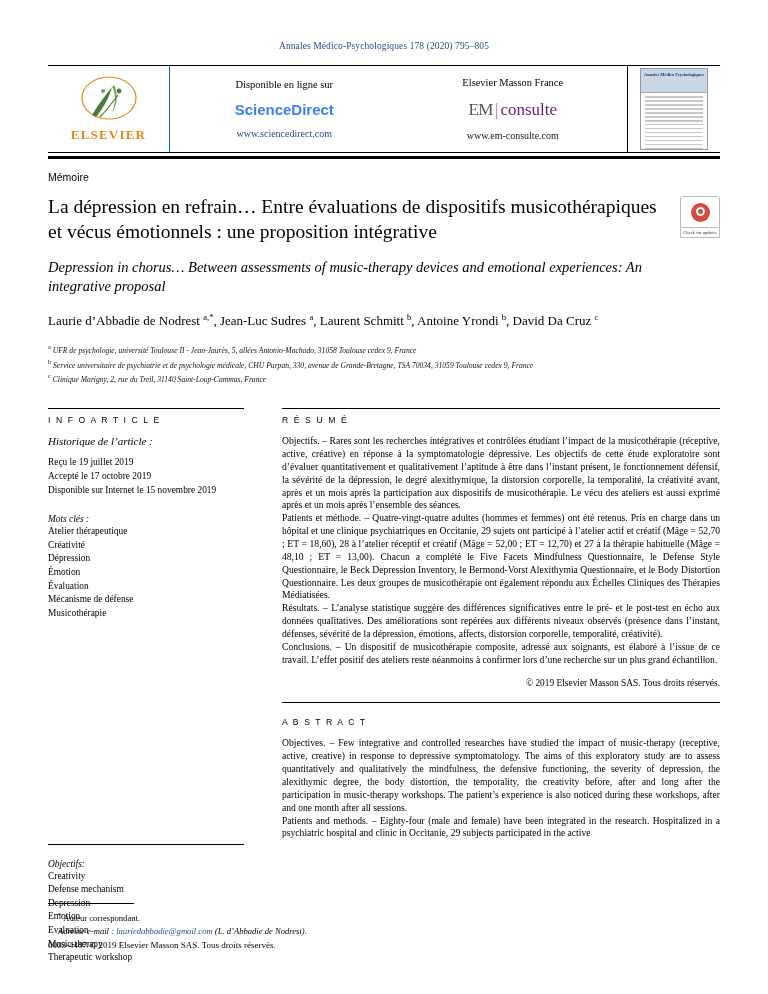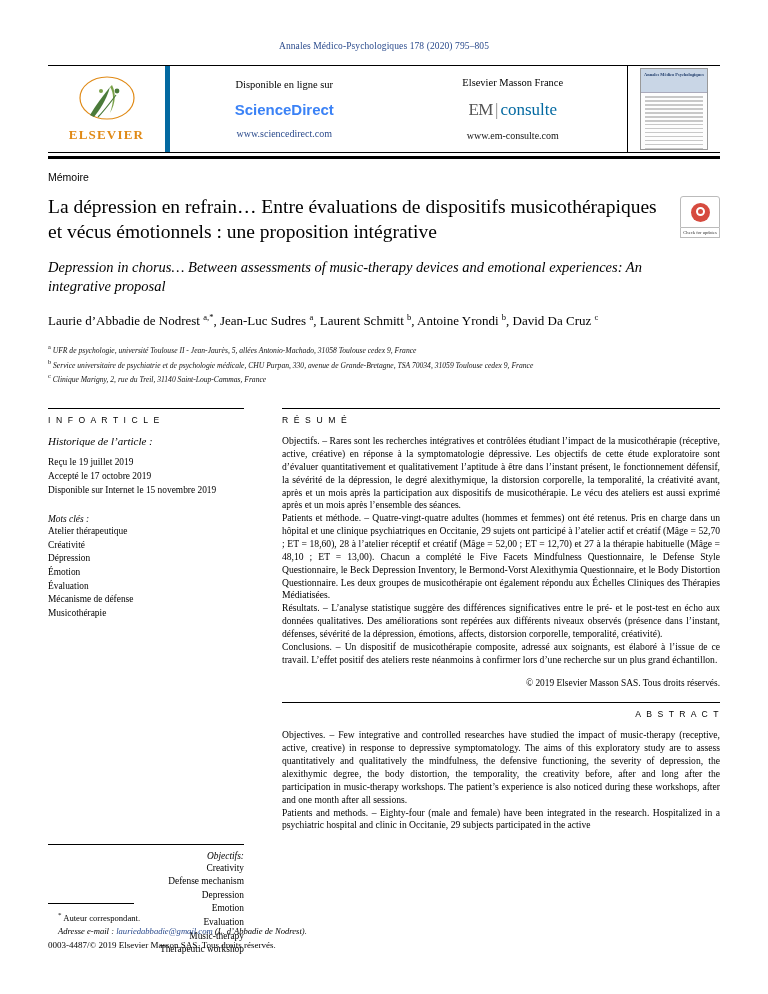--- a/index.html
+++ b/index.html
@@ -37,21 +37,21 @@
     margin-top: 14px;
     border-top: 1px solid #000;
     border-bottom: 1px solid #000;
     height: 86px;
     display: flex;
     align-items: stretch;
     position: relative;
   }
   .mast-left {
     width: 122px;
-    border-right: 5px solid #0369a1;
+    border-right: 1px solid #0369a1;
     display: flex;
     align-items: center;
     justify-content: center;
     flex-direction: column;
     padding: 4px 0;
     box-sizing: border-box;
   }
   .elsevier-tree {
     width: 62px;
     height: 50px;
@@ -92,21 +92,21 @@
     margin-top: 5px;
   }
   .mast-col .em-logo {
     display: block;
     margin-top: 6px;
     font-size: 17px;
     font-family: "Liberation Serif", serif;
   }
   .em-logo .em-em { color: #555; letter-spacing: -0.5px; }
   .em-logo .em-bar { color: #888; padding: 0 2px; }
-  .em-logo .em-consulte { color: #0369a1; }
+  .em-logo .em-consulte { color: #701a75; }
   .mast-col .em-url {
     font-size: 10px;
     display: block;
     margin-top: 6px;
     color: #111;
   }
   .mast-right {
     width: 92px;
     display: flex;
     align-items: center;
@@ -270,22 +270,21 @@
     text-align: right;
     margin-top: 12px;
   }
 
   .kw-block {
     margin-top: 0;
   }
   .left-rule2 {
     border-top: 1px solid #000;
     margin-top: 14px;
-    padding-top: 6px;
-    text-align: right;
+    padding-top: 14px;
   }
 
   
   .footnotes {
     position: absolute;
     left: 48px;
     bottom: 44px;
     width: 430px;
   }
   .fn-rule {

